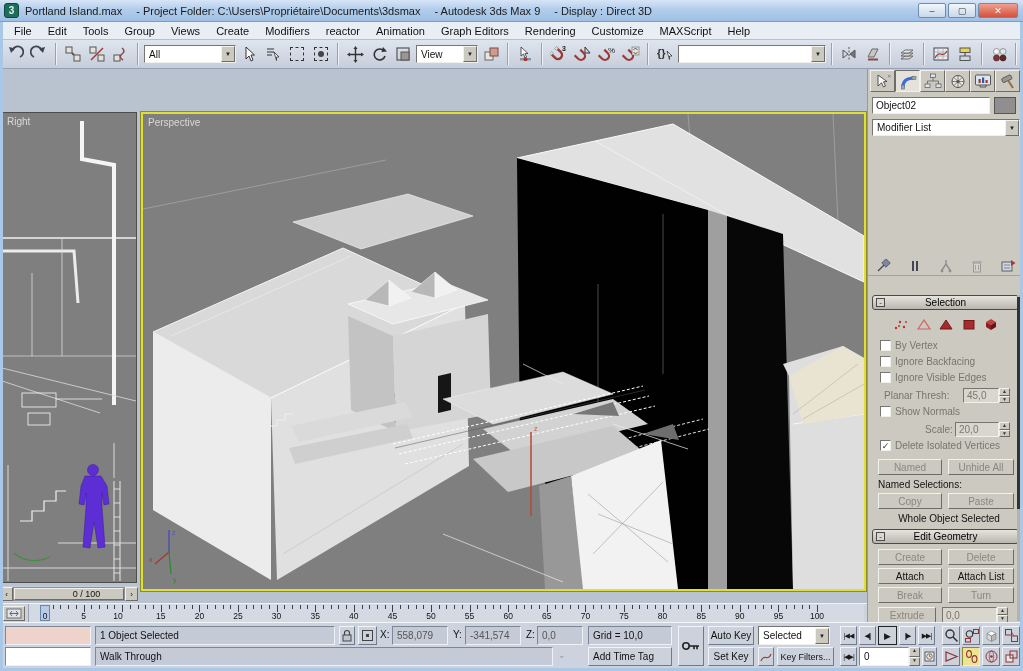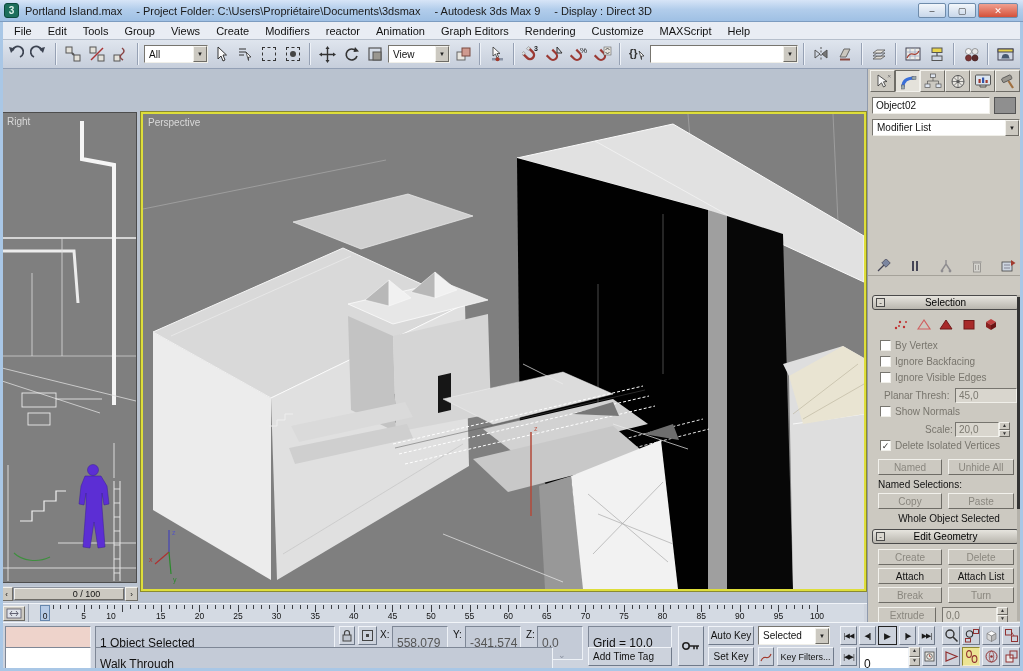--- a/index.html
+++ b/index.html
@@ -80,21 +80,21 @@
   #trackbar { position:absolute; left:0; top:603px; width:867px; height:19px; background:#cdd3dd; border-top:1px solid #f0f3f8; }
   #tb-icon { position:absolute; left:3px; top:2px; width:22px; height:15px; }
   #ruler { position:absolute; left:28px; top:0; width:836px; height:19px; background:#d4dae3; border-left:1px solid #9aa3b2; }
   .tick { position:absolute; top:1px; width:1px; background:#3c3f45; }
   .tlabel { position:absolute; top:7px; font-size:8.5px; color:#111; transform:translateX(-50%); }
   #tb-marker { position:absolute; top:1px; width:10px; height:16px; background:#b7cbe6; border:1px solid #6787ad; }
 
   
   #statusbar { position:absolute; left:0; top:622px; width:1023px; height:46px; background:#cdd3de; border-top:1px solid #f2f5f9; }
   .sb { position:absolute; }
-  .sunk { background:#c4cbd7; border:1px solid; border-color:#7e8796 #eef2f7 #eef2f7 #7e8796; font-size:12px; display:flex; align-items:center; padding:16px 4px; color:#111; }
+  .sunk { background:#c4cbd7; border:1px solid; border-color:#7e8796 #eef2f7 #eef2f7 #7e8796; font-size:10px; display:flex; align-items:center; padding:8px 4px; color:#111; }
   .sbtn { background:#ccd2dc; border:1px solid; border-color:#f0f3f8 #707a8a #707a8a #f0f3f8; display:flex; align-items:center; justify-content:center; font-size:10px; color:#111; }
   .playtxt { font-size:7px; letter-spacing:-1px; color:#1a1a1a; }
   .navbtn svg { display:block; }
   .navbtn.active { background:#ece493; border-color:#8f8833 #f5f0c0 #f5f0c0 #8f8833; }
   #frame-left, #frame-right, #frame-bottom { position:absolute; background:#a9c7e6; z-index:50; }
 </style>
 </head>
 <body>
 
 <div id="app">
@@ -157,21 +157,21 @@
           <path d="M2,14 L14,2" stroke="#a33" stroke-width="1.5"></path>
         </svg>
       </span>
     <span class="ticon">
         <svg width="16" height="16">
           <rect x="1" y="9" width="6" height="6" fill="#e4e2db" stroke="#555"></rect>
           <path d="M9,2 q4,3 0,6 q-4,3 1,6" stroke="#844" stroke-width="1.5" fill="none"></path>
         </svg>
       </span>
     <span class="tsep"></span>
-    <div class="dd" style="width:64px">
+    <div class="dd" style="width:92px">
       <span class="ddtxt">All</span>
       <span class="ddarrow">▼</span>
     </div>
     <span class="ticon">
         <svg width="16" height="16">
           <polygon points="5,1 5,13 8,10 10,15 12,14 10,9 13.5,9" fill="#fafafa" stroke="#222" stroke-width="0.9"></polygon>
         </svg>
       </span>
     <span class="ticon">
         <svg width="16" height="16">
@@ -575,21 +575,21 @@
         <span class="box"></span>
         <span>Ignore Backfacing</span>
       </label>
     <label class="cb" style="left:12px;top:303px;">
         <span class="box"></span>
         <span>Ignore Visible Edges</span>
       </label>
 
     <span class="sublabel" style="left:16px;top:321px;">Planar Thresh:</span>
     <div class="spinfield" style="left:87px;top:319px;">
-      <span class="sval" style="width:62px;height:15px;">45,0</span>
+      <span class="sval" style="width:36px;height:15px;margin-left:8px;">45,0</span>
       <span class="spin" style="height:15px">
           <span>▲</span>
           <span>▼</span>
         </span>
     </div>
 
     <label class="cb" style="left:12px;top:337px;">
         <span class="box"></span>
         <span>Show Normals</span>
       </label>
@@ -744,21 +744,21 @@
         <div class="tick" style="left: 741.68px; height: 4px;"></div>
         <div class="tick" style="left: 749.4px; height: 7px;"></div>
         <div class="tick" style="left: 757.12px; height: 4px;"></div>
         <div class="tick" style="left: 764.84px; height: 4px;"></div>
         <div class="tick" style="left: 772.56px; height: 4px;"></div>
         <div class="tick" style="left: 780.28px; height: 4px;"></div>
         <div class="tick" style="left: 788px; height: 7px;"></div>
         <div id="tb-marker" style="left: 11px;"></div>
         <span class="tlabel" style="left: 16px;">0</span>
         <span class="tlabel" style="left: 54.6px;">5</span>
-        <span class="tlabel" style="left: 82px;">10</span>
+        <span class="tlabel" style="left: 89px;">10</span>
         <span class="tlabel" style="left: 131.8px;">15</span>
         <span class="tlabel" style="left: 170.4px;">20</span>
         <span class="tlabel" style="left: 209px;">25</span>
         <span class="tlabel" style="left: 247.6px;">30</span>
         <span class="tlabel" style="left: 286.2px;">35</span>
         <span class="tlabel" style="left: 324.8px;">40</span>
         <span class="tlabel" style="left: 363.4px;">45</span>
         <span class="tlabel" style="left: 402px;">50</span>
         <span class="tlabel" style="left: 440.6px;">55</span>
         <span class="tlabel" style="left: 479.2px;">60</span>

